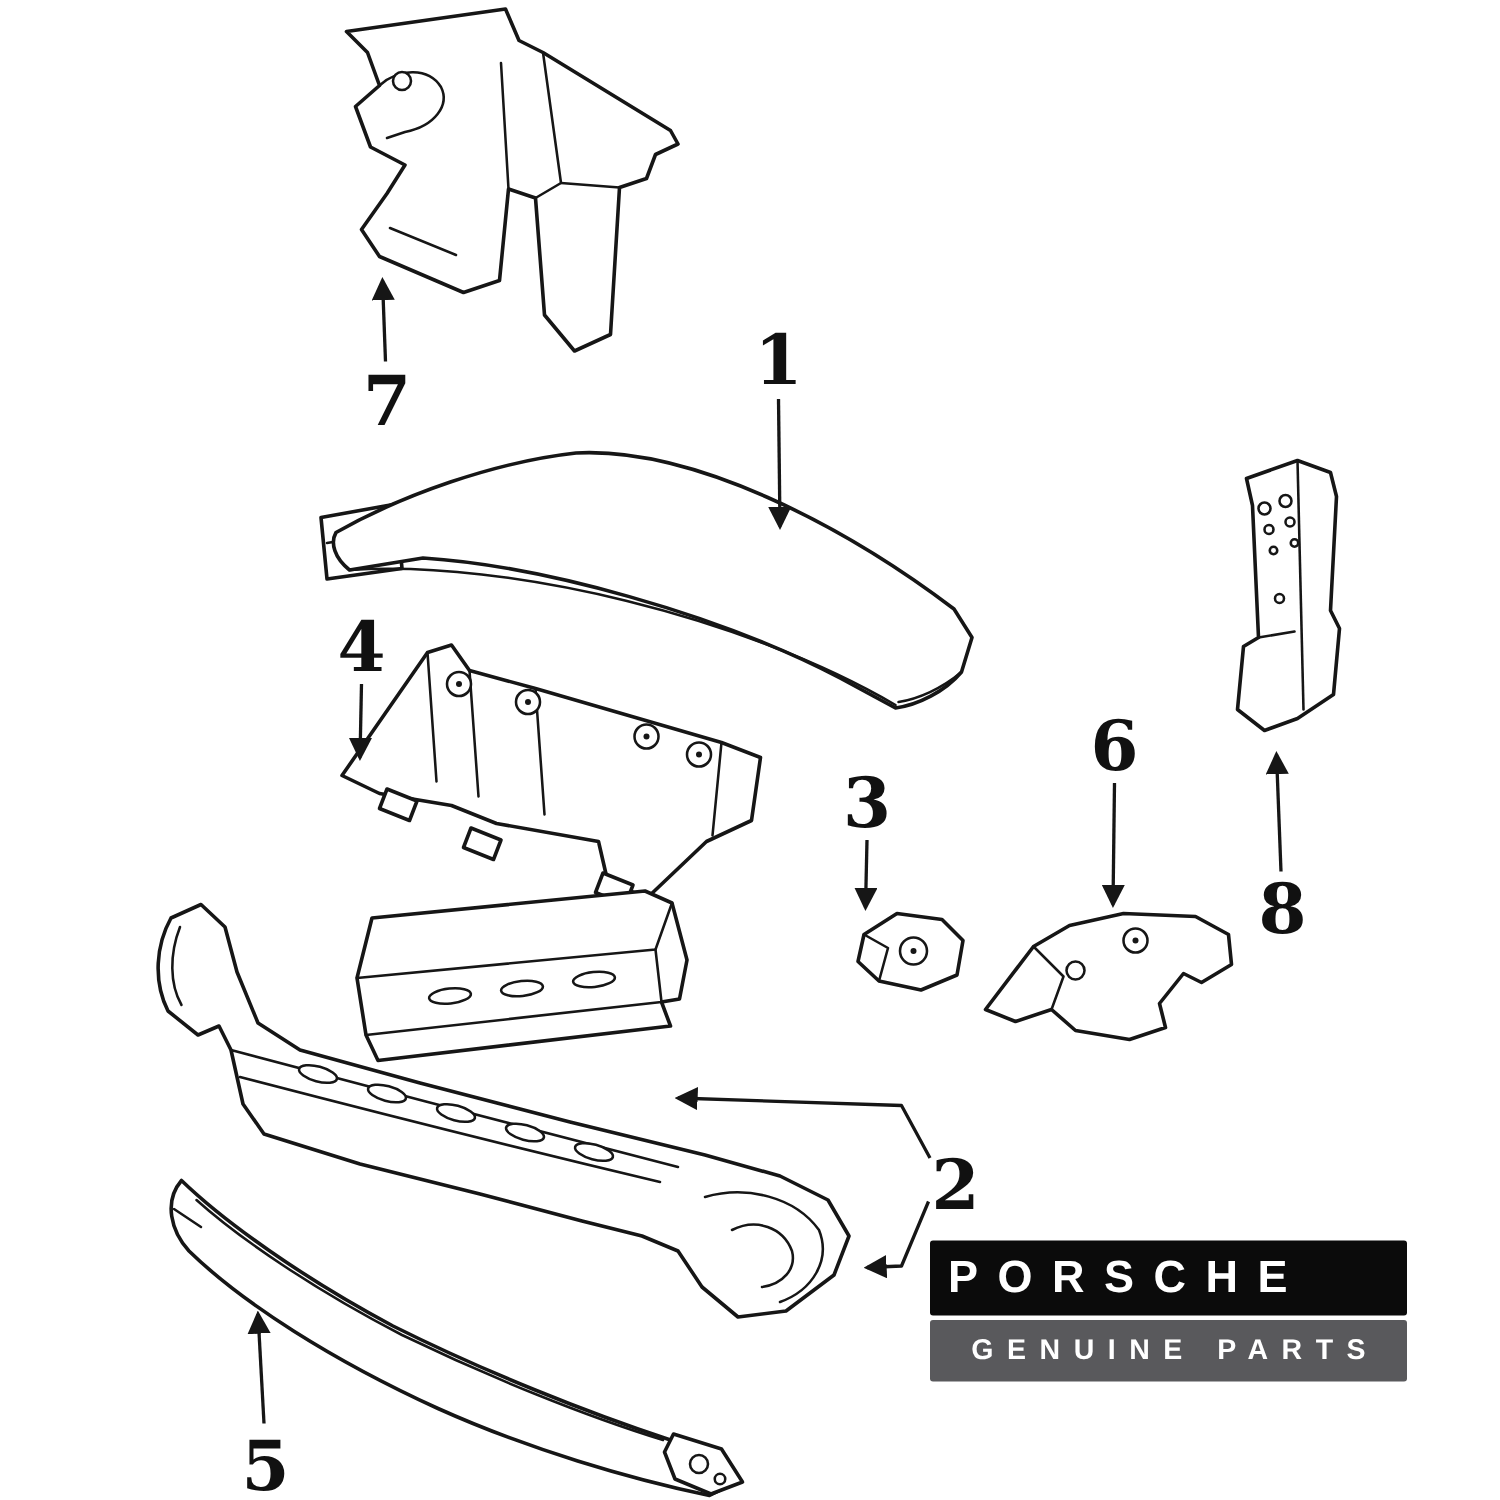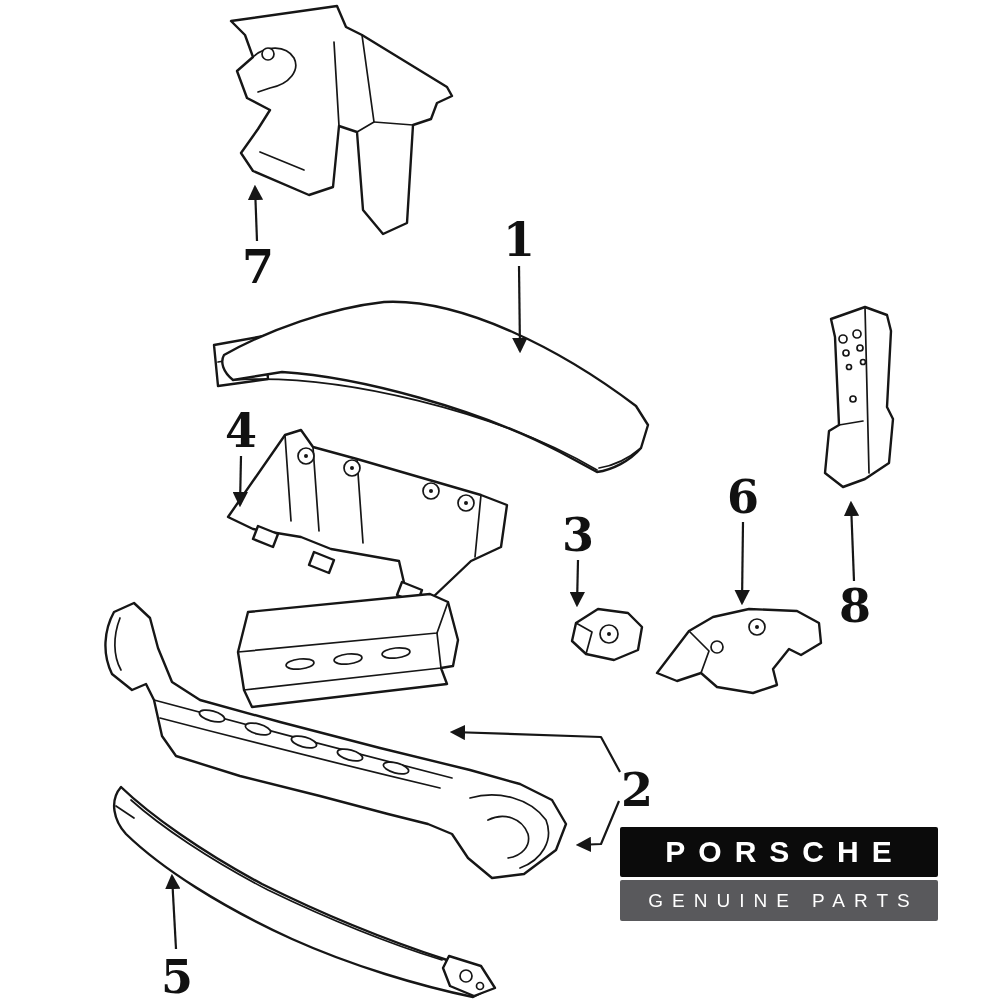--- a/index.html
+++ b/index.html
@@ -9,24 +9,24 @@
   .outline{fill:#ffffff;stroke:#161616;stroke-width:2.4;stroke-linejoin:round;}
   .detail{fill:none;stroke:#161616;stroke-width:1.7;stroke-linejoin:round;stroke-linecap:round;}
   .hole{fill:#ffffff;stroke:#161616;stroke-width:1.7;}
   .dot{fill:#161616;stroke:none;}
   .leader{fill:none;stroke:#161616;stroke-width:2.2;stroke-linejoin:round;}
   .callout-num{font-family:"DejaVu Serif",serif;font-weight:bold;font-size:46px;fill:#111111;
                text-anchor:middle;}
   .badge{position:absolute;left:620px;top:827px;width:318px;}
   .badge-brand{height:50px;line-height:50px;background:#0b0b0b;color:#ffffff;
                font-family:"Liberation Sans",sans-serif;font-weight:bold;font-size:30px;
-               letter-spacing:13px;text-align:center;padding-left:12px;box-sizing:border-box;
+               letter-spacing:13px;padding-left:12px;box-sizing:border-box;
                border-radius:2px;}
   .badge-subtitle{margin-top:3px;height:41px;line-height:41px;background:#59595c;color:#ffffff;
-               font-family:"Liberation Sans",sans-serif;font-weight:normal;font-size:19px;
+               font-family:"Liberation Sans",sans-serif;font-weight:bold;font-size:19px;
                letter-spacing:9px;text-align:center;padding-left:9px;box-sizing:border-box;
                border-radius:2px;}
 </style>
 </head>
 <body>
 
 <div id="stage">
 
   <svg width="1000" height="1000" viewBox="0 0 1000 1000">
     <defs>

